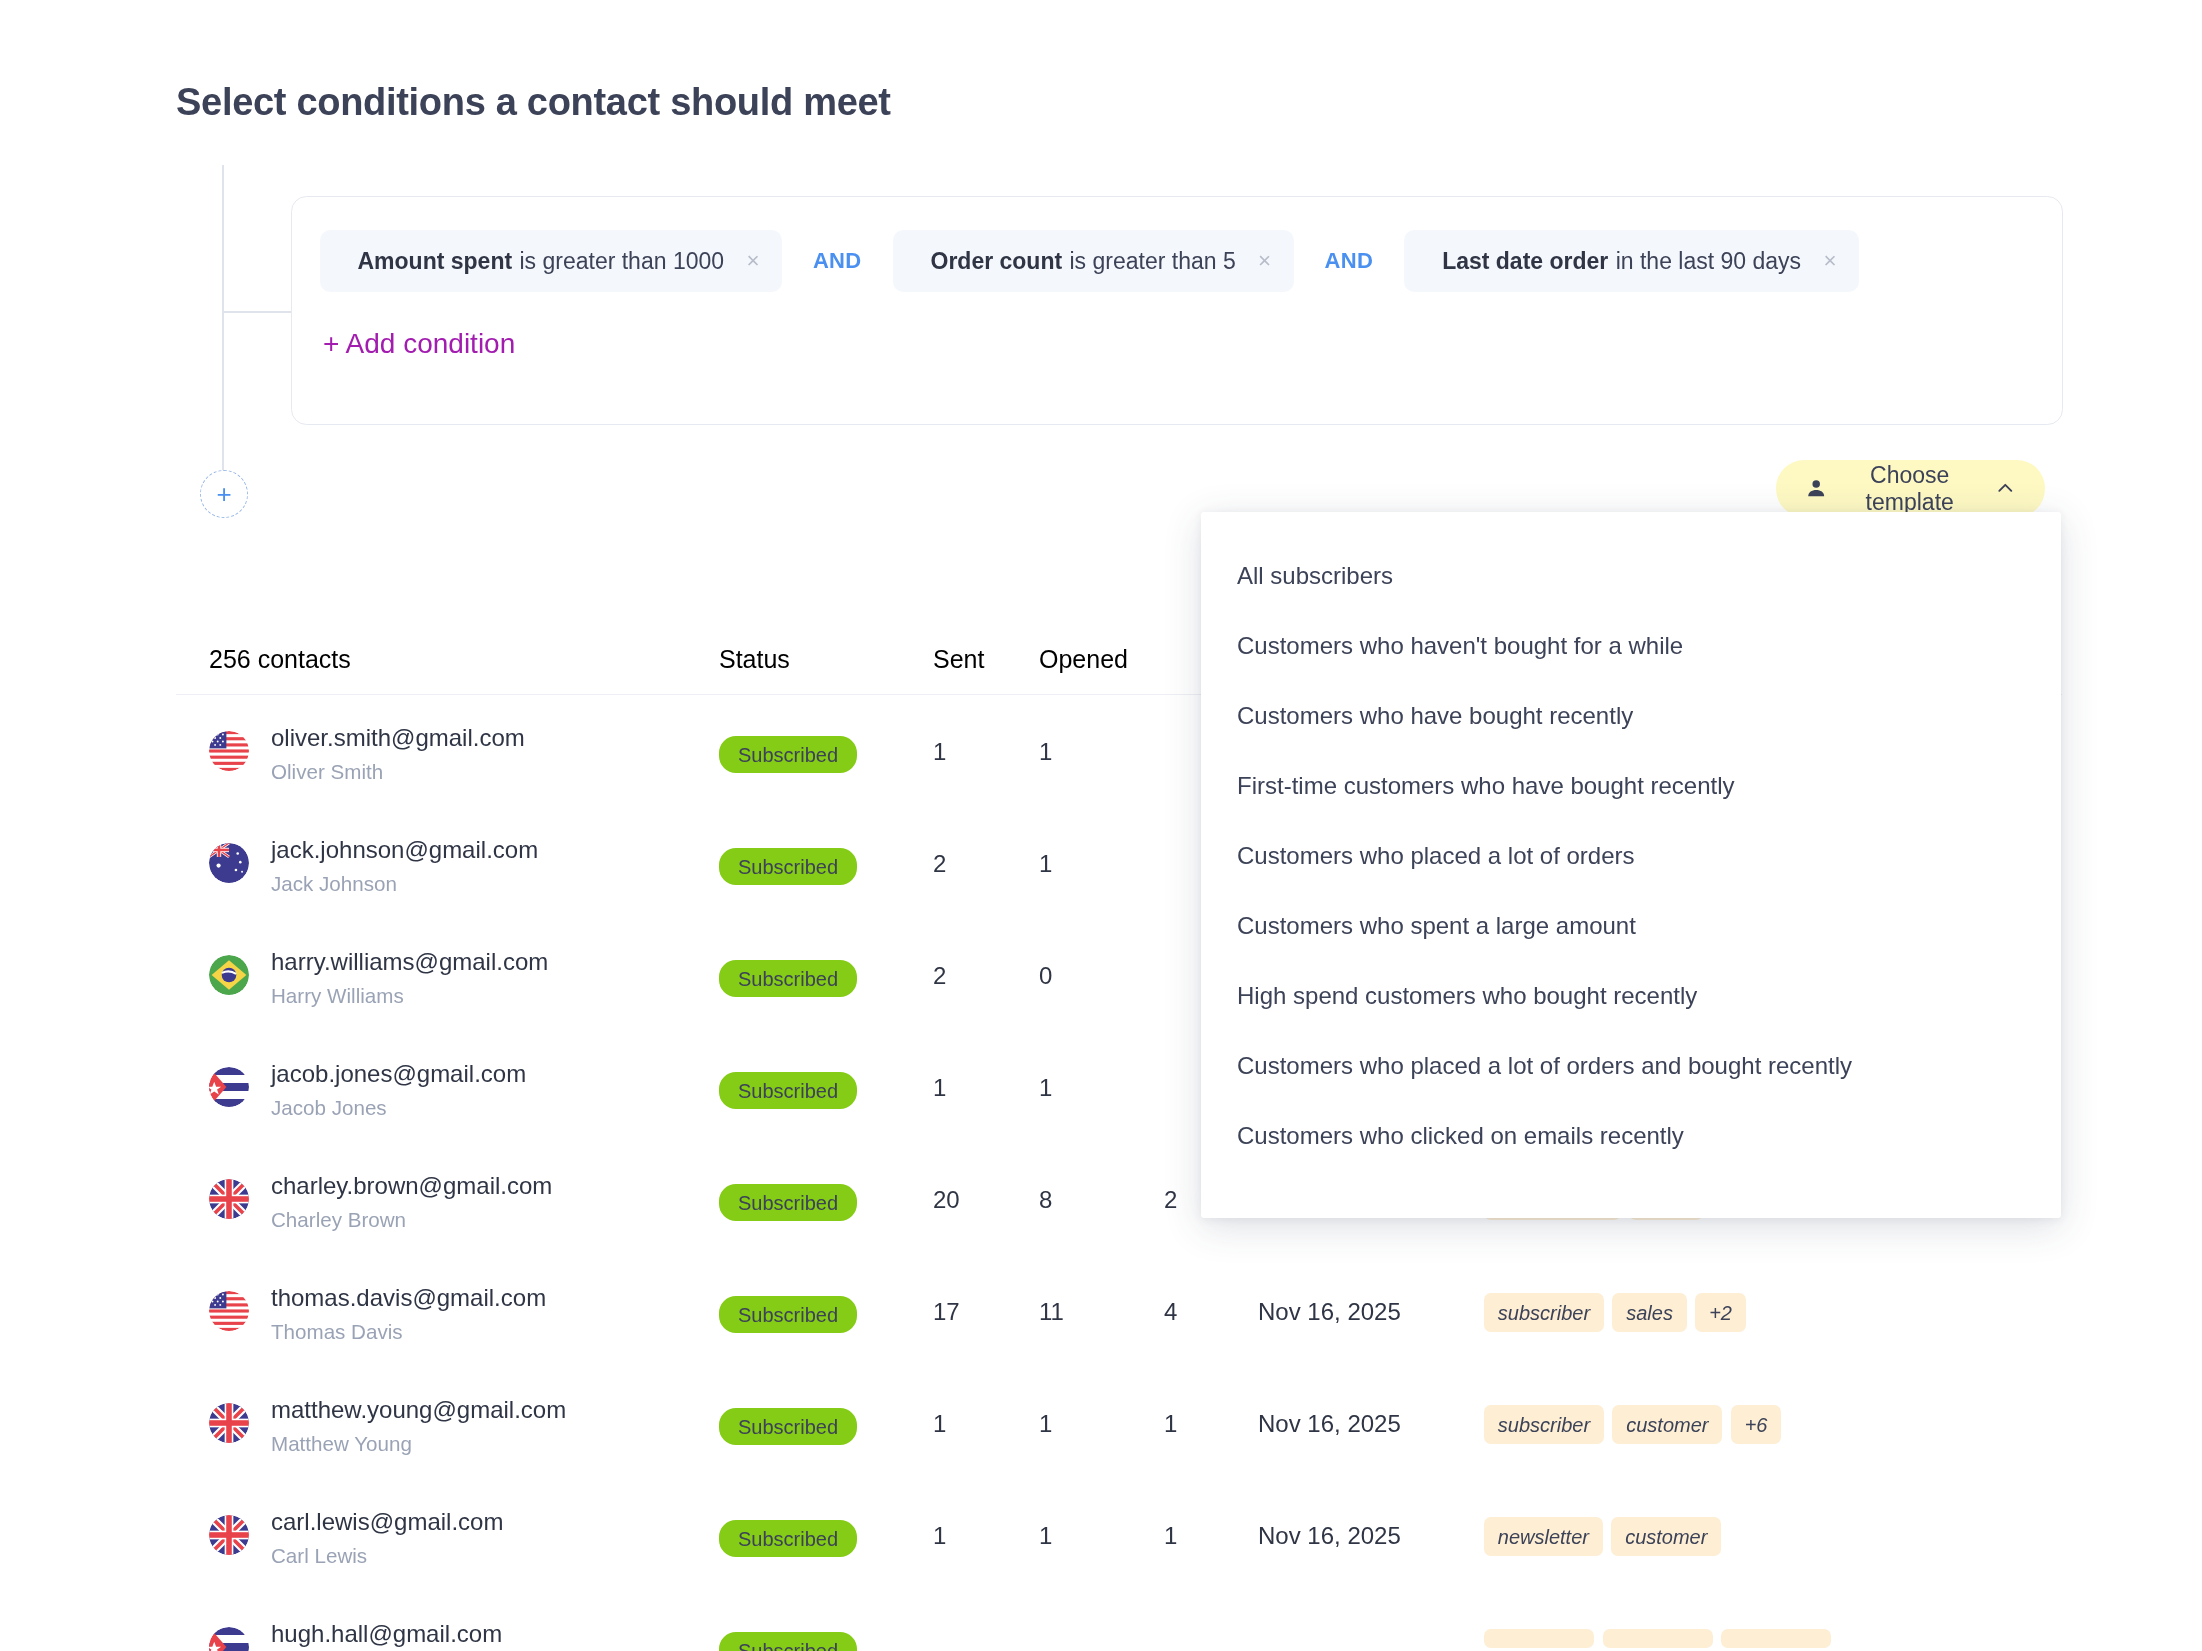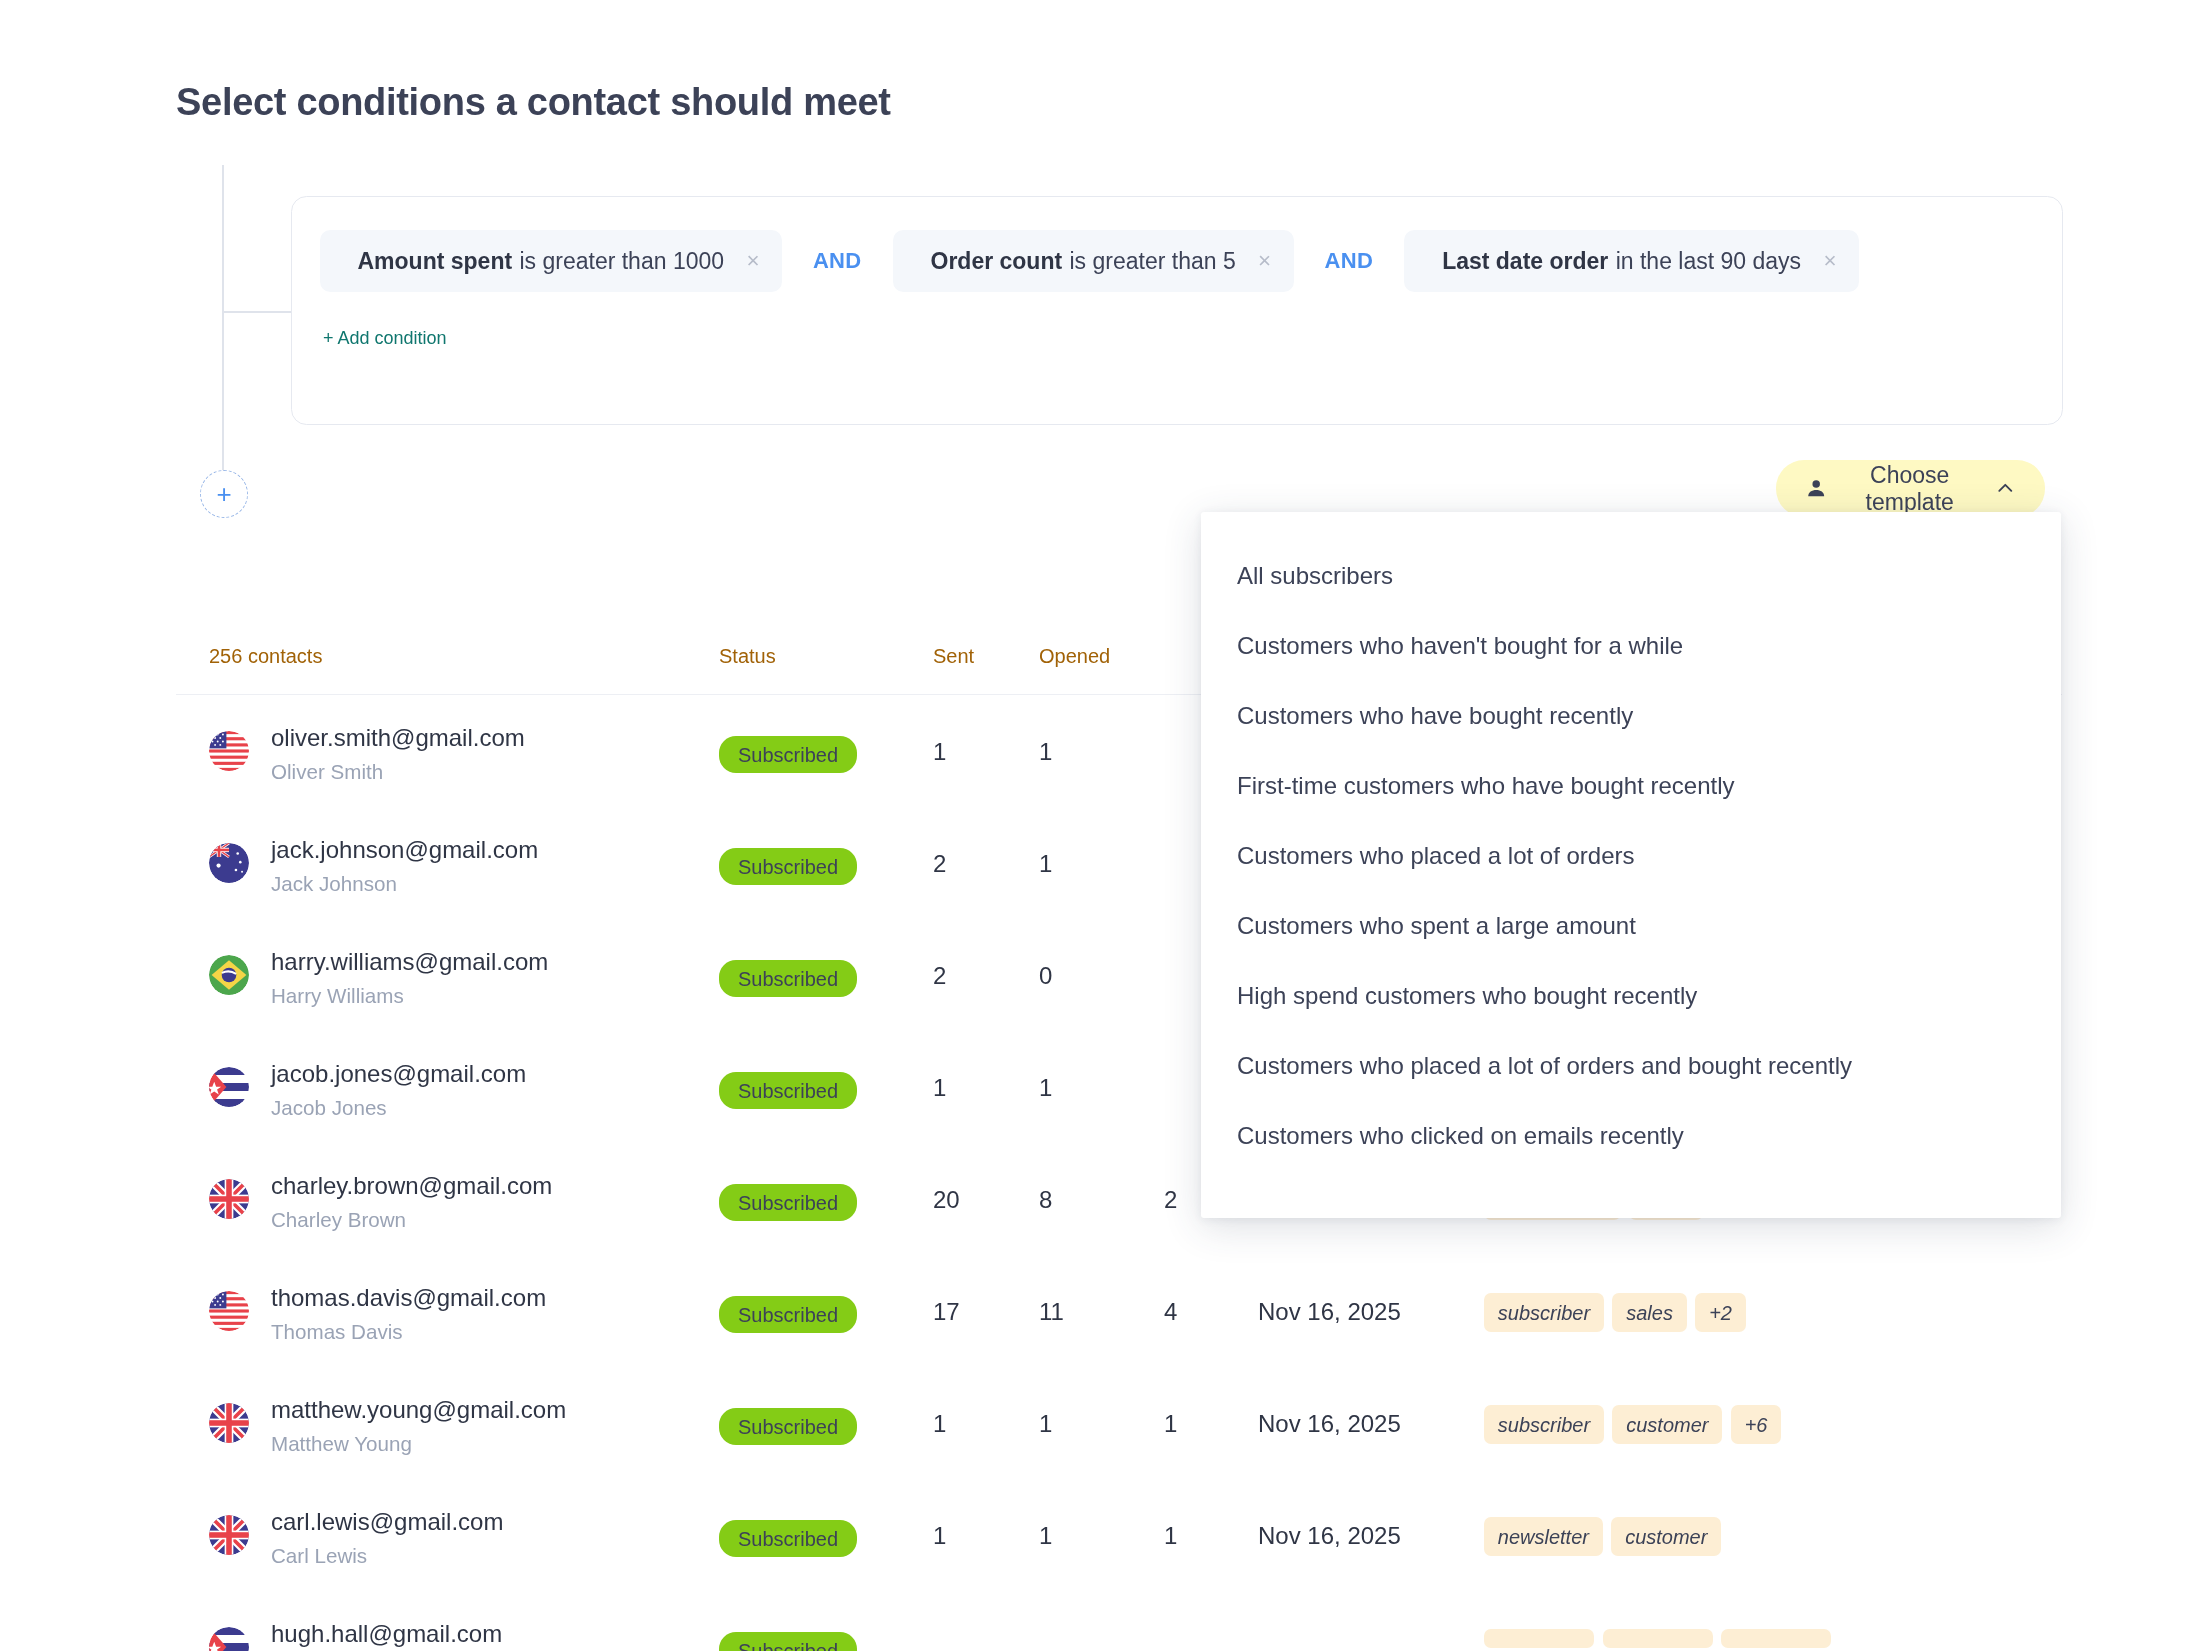--- a/index.html
+++ b/index.html
@@ -55,21 +55,21 @@
   .chip .chip-x {
     margin-left: 22.4px; color: #b6bcc9; font-size: 22.4px; line-height: 1;
     cursor: pointer; font-weight: 300;
   }
   .and-sep {
     color: #4a90f0; font-size: 22px; font-weight: 600;
     padding: 0 31px; letter-spacing: 0.3px;
   }
   .add-condition {
     position: absolute; left: 31px; top: 131px;
-    color: #0f766e; font-size: 18px; cursor: pointer;
+    color: #a21caf; font-size: 28px; cursor: pointer;
     font-weight: 500;
   }
 
   
   .plus-node {
     position: absolute; left: 200px; top: 470px;
     width: 48px; height: 48px;
     border: 1.7px dashed #9ab8e8;
     border-radius: 50%;
     display: flex; align-items: center; justify-content: center;
@@ -109,21 +109,21 @@
   }
 
   
   .table { position: absolute; left: 176px; top: 623px; width: 1886px; }
   .thead {
     position: relative; height: 72px;
     border-bottom: 1.7px solid #edeff4;
   }
   .th {
     position: absolute; top: 22.4px;
-    font-size: 20px; color: #a16207; font-weight: 400;
+    font-size: 25px; color: #000000; font-weight: 400;
   }
   .tr {
     position: relative; height: 112px;
   }
 
   .flag {
     position: absolute; left: 33px; top: 36px;
     width: 40px; height: 40px; border-radius: 50%;
     overflow: hidden;
   }

